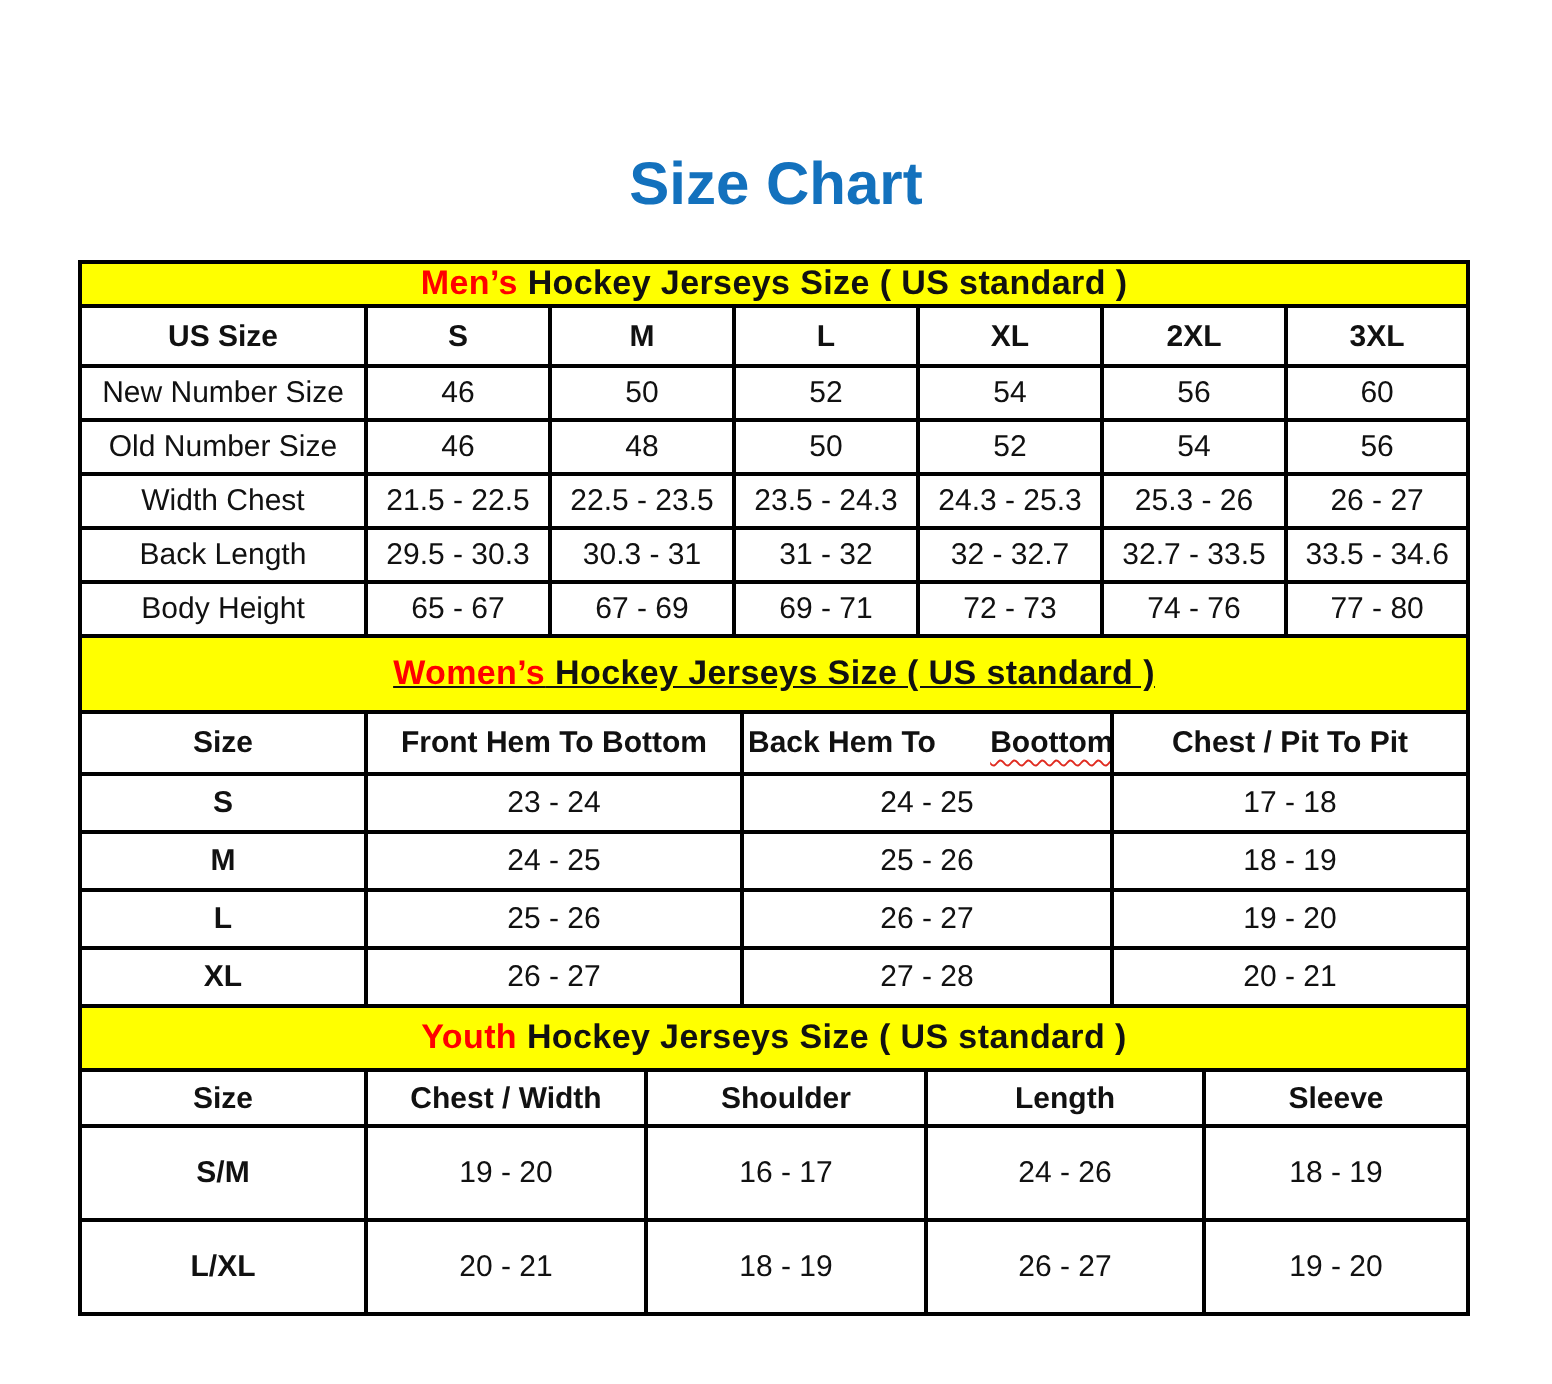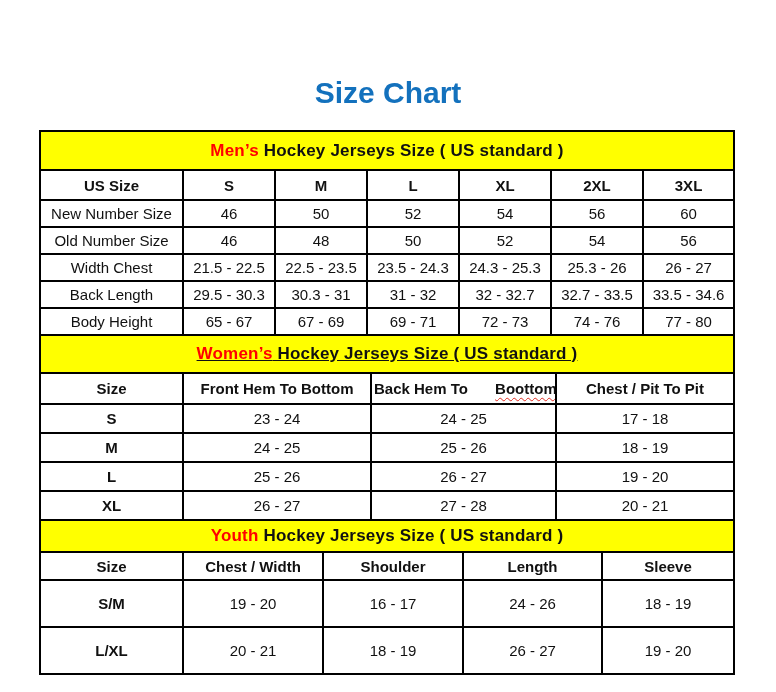--- a/index.html
+++ b/index.html
@@ -39,21 +39,21 @@
     background: #FFFF00;
     font-size: 17px;
     font-weight: 700;
     letter-spacing: 0.2px;
   }
   .red { color: #FF0000; }
   .head-row th { font-weight: 700; }
   td { font-weight: 400; }
   .mens  tbody th { font-weight: 400; }
   .womens tbody th, .youth tbody th { font-weight: 700; }
-  .mens  .band-row { height: 39px; }
+  .mens  .band-row { height: 22px; }
   .mens  .head-row { height: 30px; }
   .mens  .data-row { height: 27px; }
   .womens .band-row { height: 38px; text-decoration: underline; }
   .womens .head-row { height: 31px; }
   .womens .data-row { height: 29px; }
   .youth .band-row { height: 32px; margin-top: 16px; }
   .youth .head-row { height: 28px; }
   .youth .data-row { height: 47px; }
   .wavy {
     text-decoration-line: underline;

